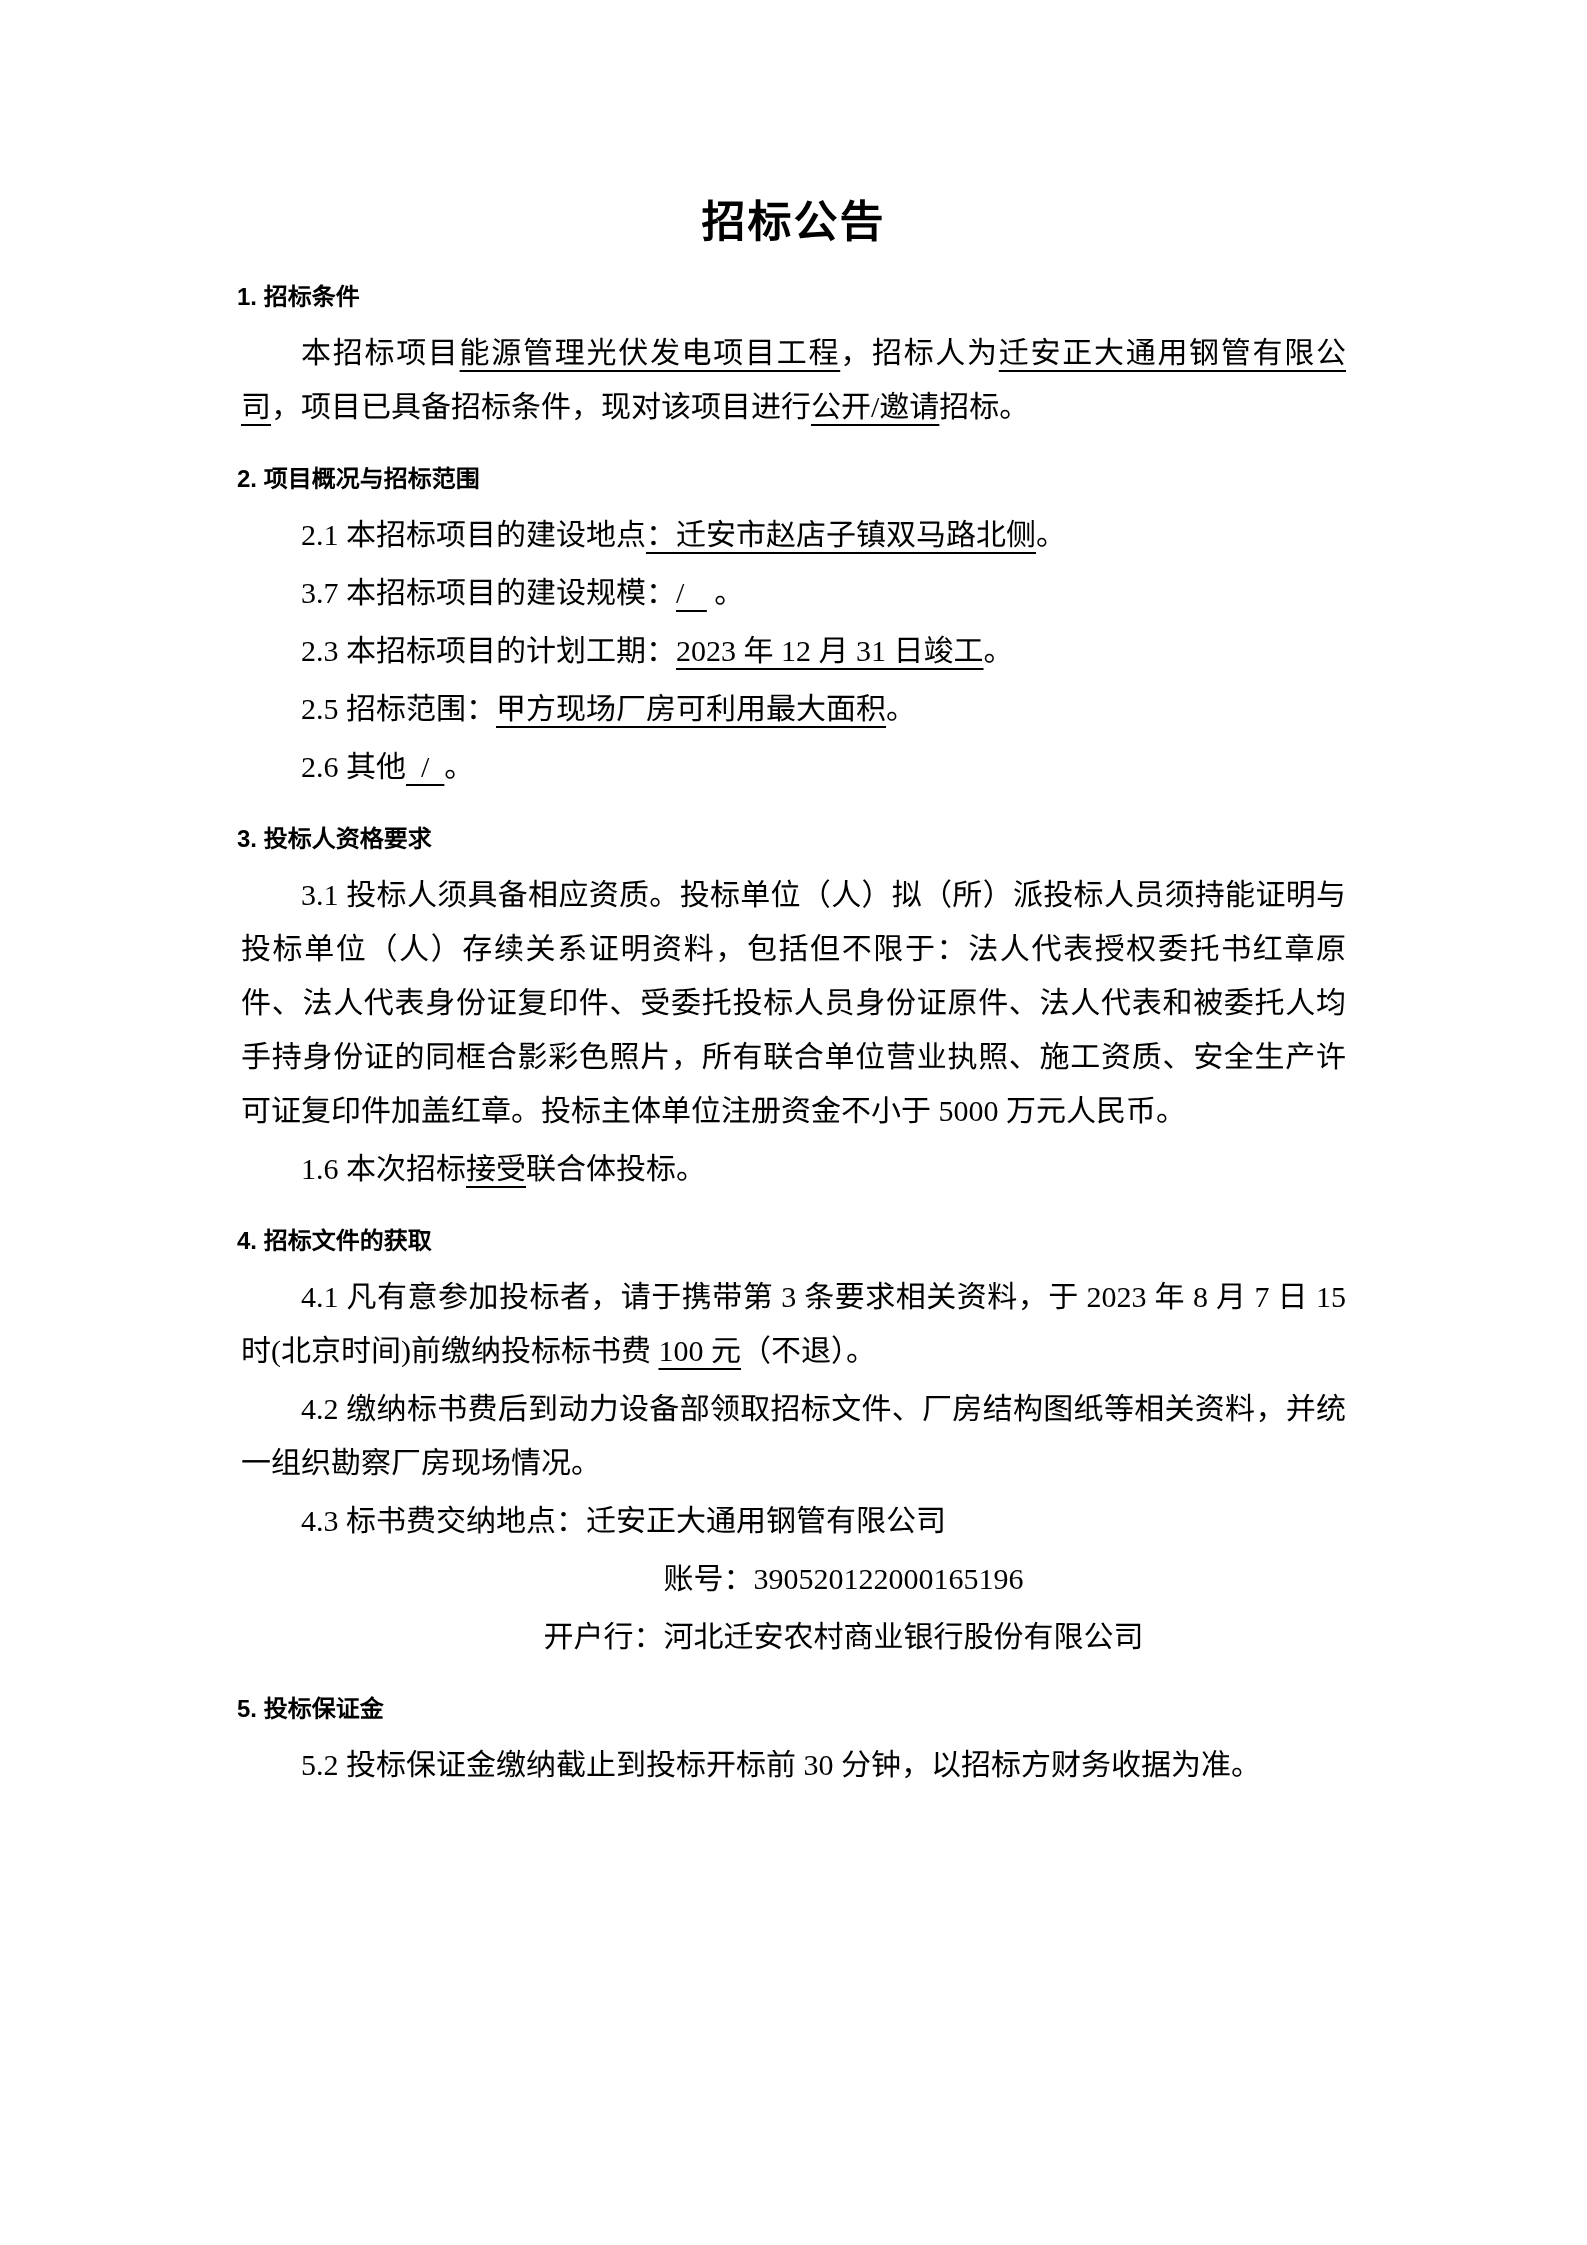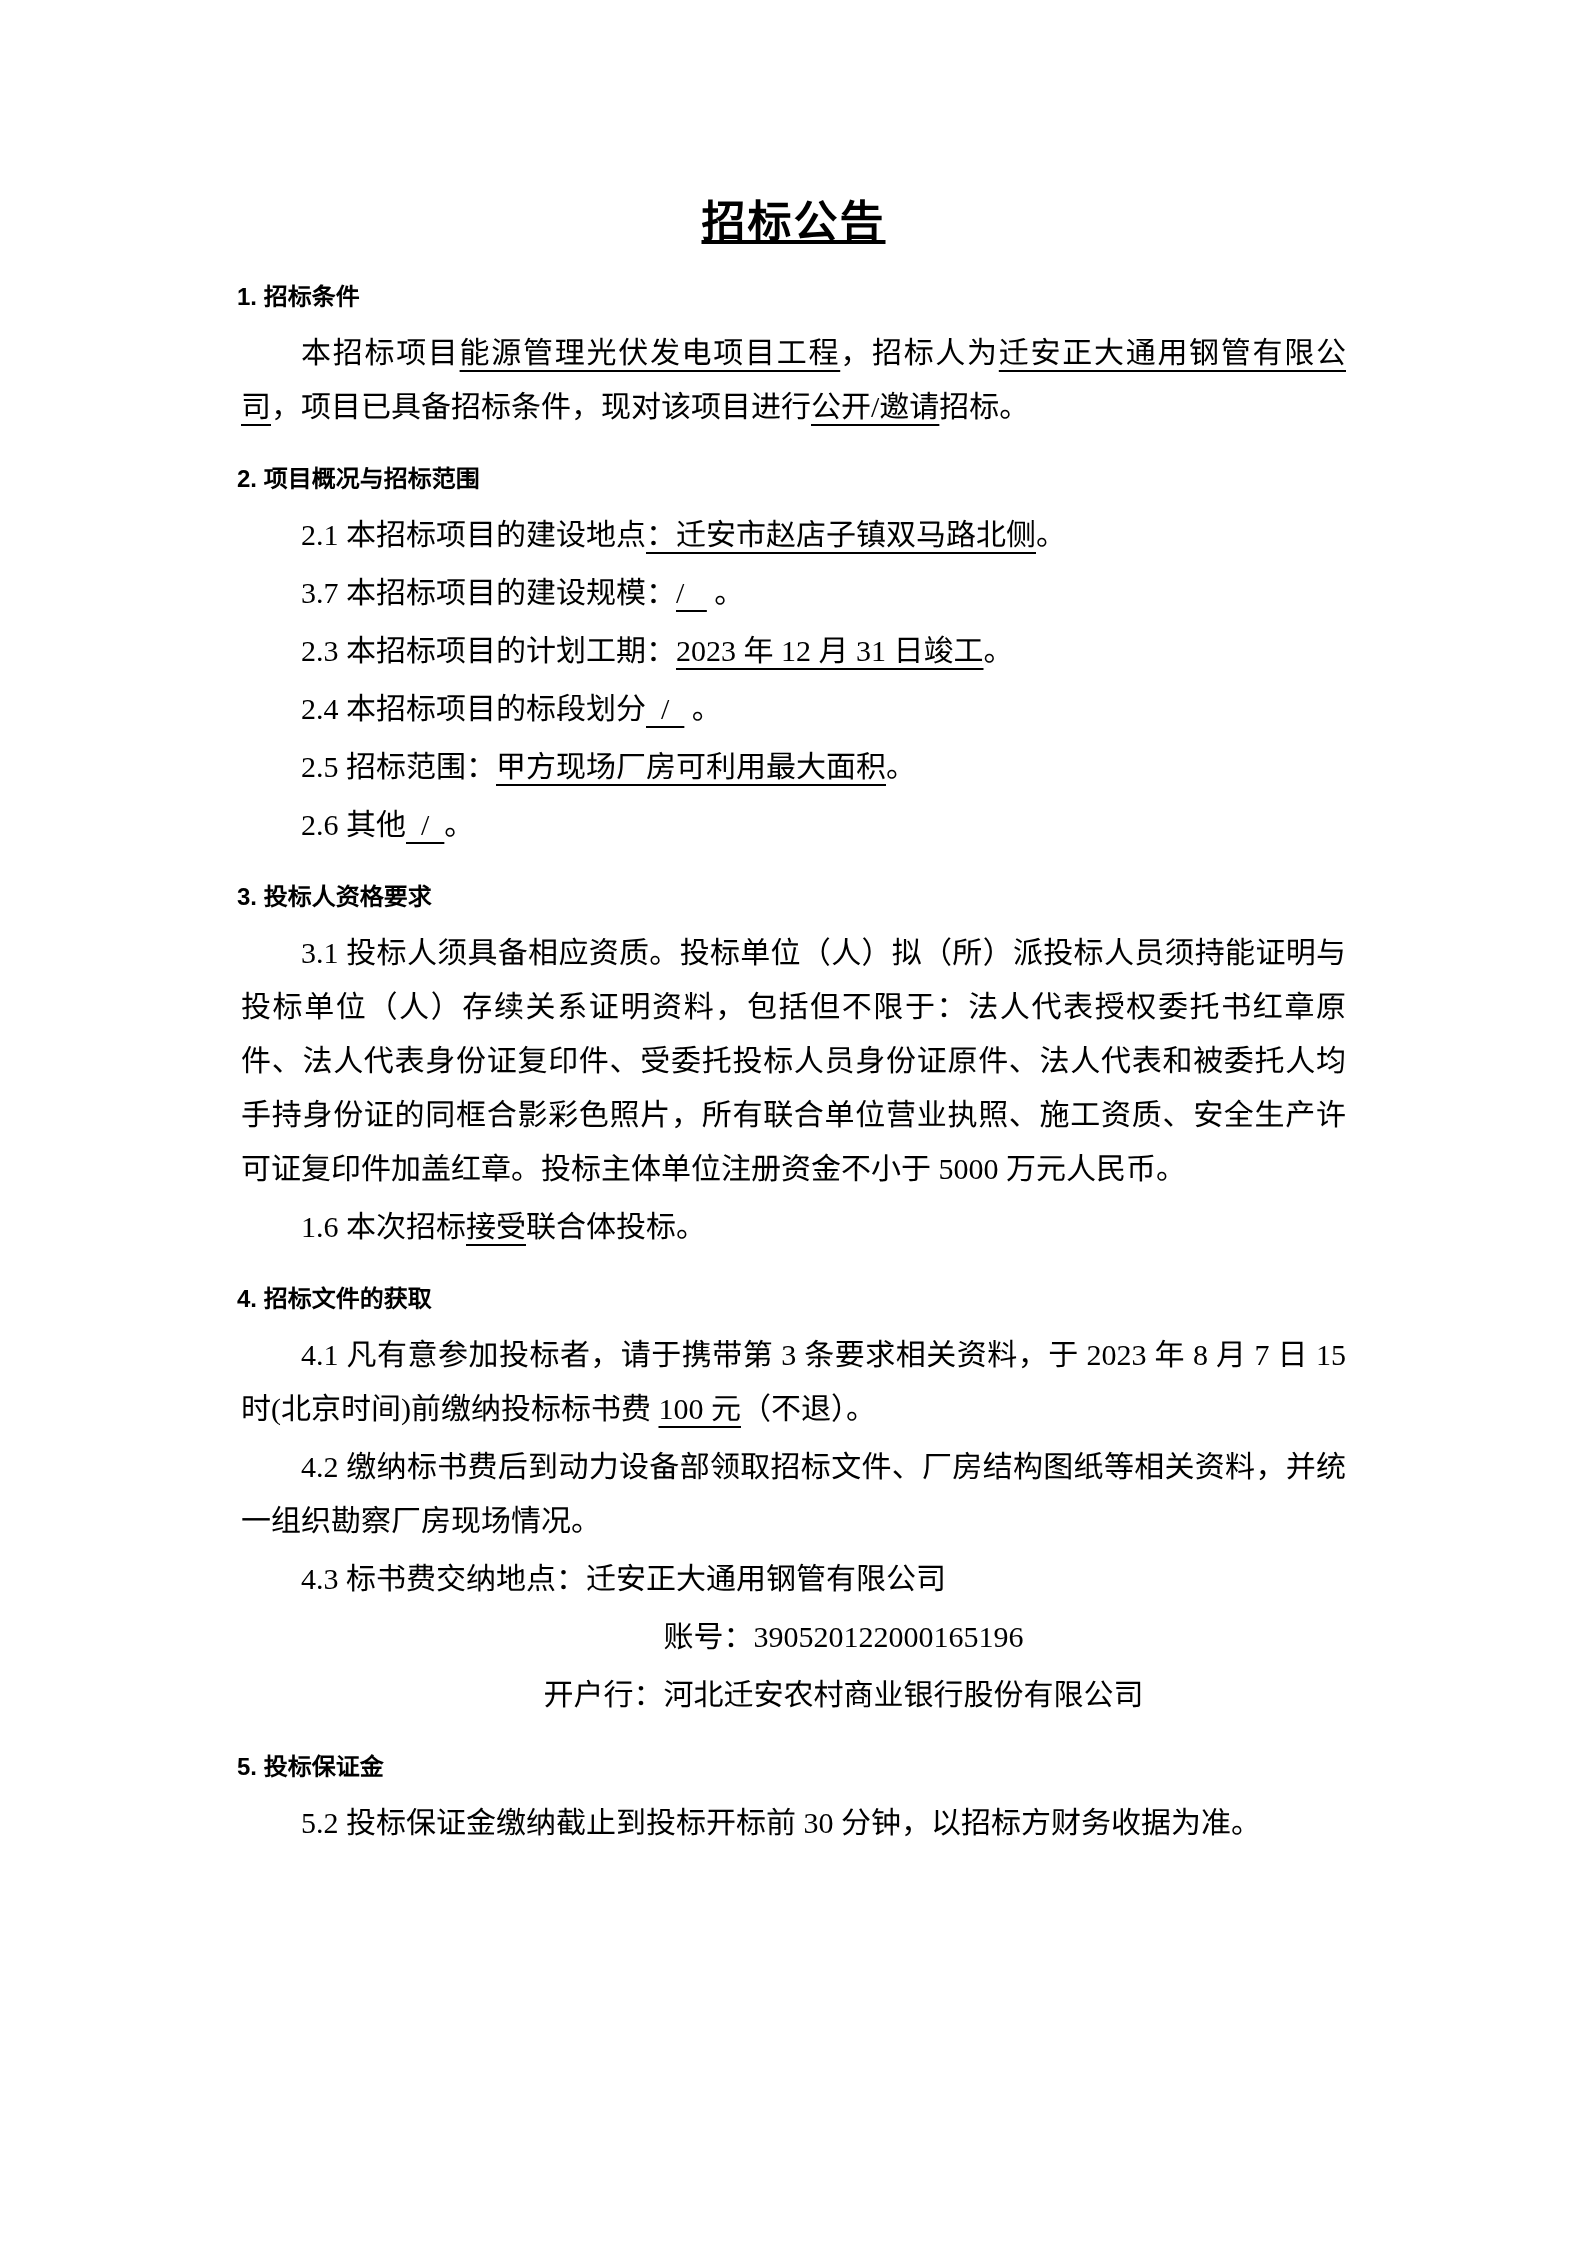--- a/index.html
+++ b/index.html
@@ -22,21 +22,20 @@
     margin-left: 237px;
     padding-top: 192px;
   }
   .doc-title {
     font-family: "Liberation Sans", "DejaVu Sans", sans-serif;
     font-size: 44px;
     line-height: 60px;
     font-weight: 700;
     text-align: center;
     letter-spacing: 2px;
-    text-decoration: underline;
   }
   .sec-heading {
     font-family: "Liberation Sans", "DejaVu Sans", sans-serif;
     font-size: 24px;
     line-height: 46px;
     font-weight: 700;
     margin: 22px 0 6px 0;
   }
   p.body-line {
     font-size: 30px;
@@ -66,21 +65,20 @@
 
     <div class="doc-title">招标公告</div>
 
     <div class="sec-heading">1. 招标条件</div>
     <p class="body-line"><span>本招标项目</span><span class="u">能源管理光伏发电项目工程</span><span>，招标人为</span><span class="u">迁安正大通用钢管有限公司</span><span>，项目已具备招标条件，现对该项目进行</span><span class="u">公开/邀请</span><span>招标。</span></p>
 
     <div class="sec-heading">2. 项目概况与招标范围</div>
     <p class="body-line"><span>2.1 本招标项目的建设地点</span><span class="u">：迁安市赵店子镇双马路北侧</span><span>。</span></p>
     <p class="body-line"><span>3.7 本招标项目的建设规模：</span><span class="u">/&nbsp;&nbsp;&nbsp;</span><span>&nbsp;。</span></p>
     <p class="body-line"><span>2.3 本招标项目的计划工期：</span><span class="u">2023 年 12 月 31 日竣工</span><span>。</span></p>
-    <p class="body-line"><span>2.4 本招标项目的标段划分</span><span class="u">&nbsp;&nbsp;/&nbsp;&nbsp;</span><span>&nbsp;。</span></p>
     <p class="body-line"><span>2.5 招标范围：</span><span class="u">甲方现场厂房可利用最大面积</span><span>。</span></p>
     <p class="body-line"><span>2.6 其他</span><span class="u">&nbsp;&nbsp;/&nbsp;&nbsp;</span><span>。</span></p>
 
     <div class="sec-heading">3. 投标人资格要求</div>
     <p class="body-line"><span>3.1 投标人须具备相应资质。投标单位（人）拟（所）派投标人员须持能证明与投标单位（人）存续关系证明资料，包括但不限于：法人代表授权委托书红章原件、法人代表身份证复印件、受委托投标人员身份证原件、法人代表和被委托人均手持身份证的同框合影彩色照片，所有联合单位营业执照、施工资质、安全生产许可证复印件加盖红章。投标主体单位注册资金不小于 5000 万元人民币。</span></p>
     <p class="body-line"><span>1.6 本次招标</span><span class="u">接受</span><span>联合体投标。</span></p>
 
     <div class="sec-heading">4. 招标文件的获取</div>
     <p class="body-line"><span>4.1 凡有意参加投标者，请于携带第 3 条要求相关资料，于 2023 年 8 月 7 日  15 时(北京时间)前缴纳投标标书费 </span><span class="u">100 元</span><span>（不退）。</span></p>
     <p class="body-line"><span>4.2 缴纳标书费后到动力设备部领取招标文件、厂房结构图纸等相关资料，并统一组织勘察厂房现场情况。</span></p>

